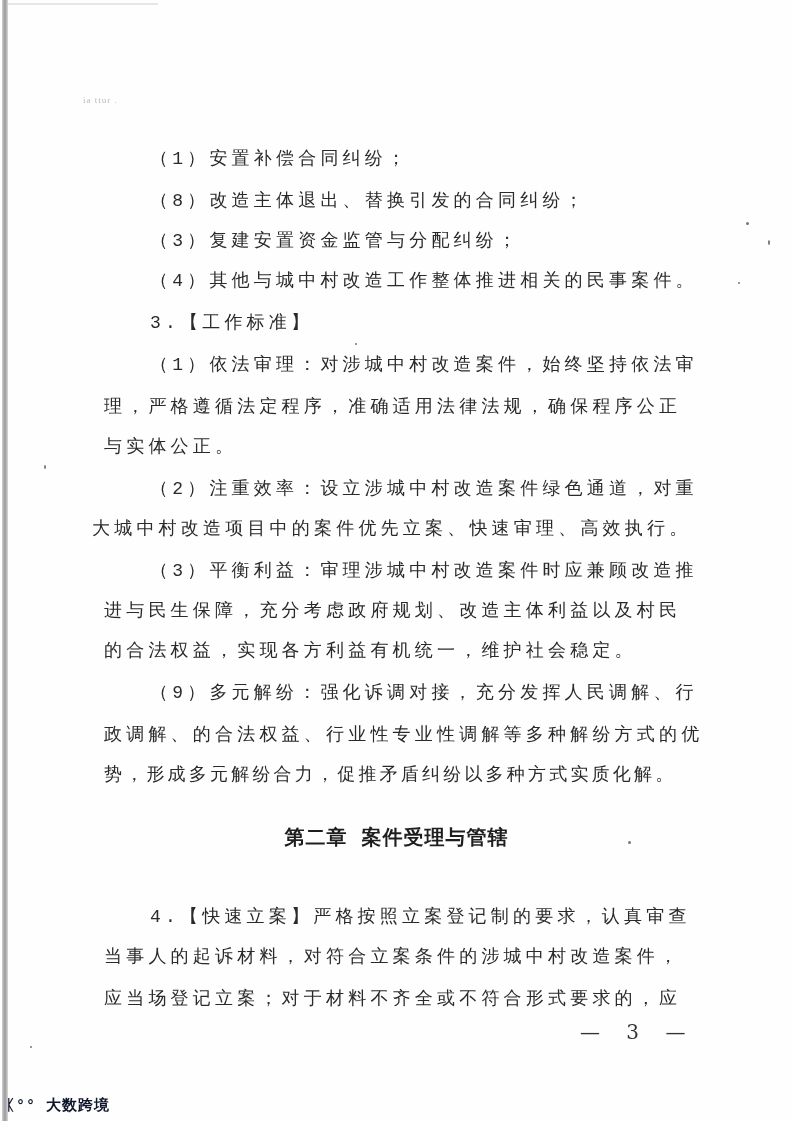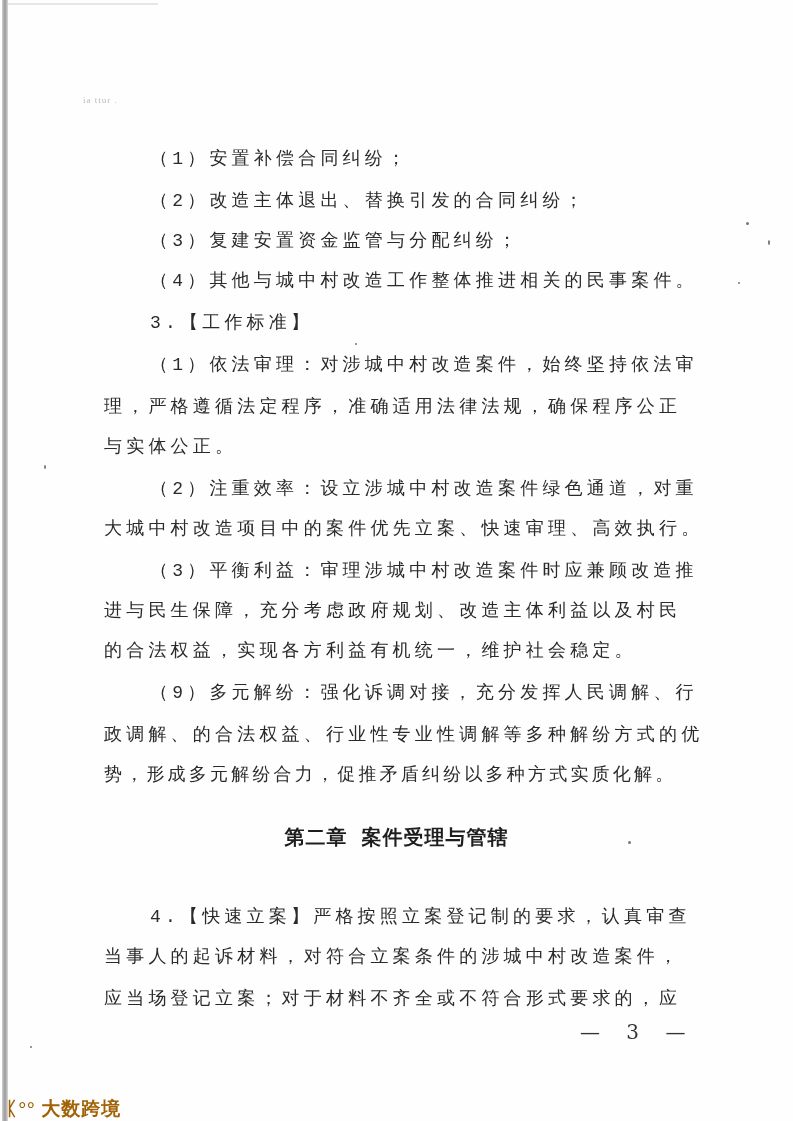--- a/index.html
+++ b/index.html
@@ -30,45 +30,45 @@
     position:absolute; left:0; width:793px; top:824px; text-align:center;
     font-family:"DejaVu Sans","Liberation Sans",sans-serif;
     font-weight:bold; font-size:20px; letter-spacing:1px; color:#1e1e1e;
   }
   .heading span.gap { display:inline-block; width:14px; }
   .pagenum {
     position:absolute; left:580px; top:1020px; font-size:20px; color:#333;
     letter-spacing:10px;
   }
   .watermark {
-    position:absolute; left:6px; top:1096px; font-size:19px; color:#a16207;
-    font-family:Liberation Serif, serif; font-weight:bold; letter-spacing:1px;
+    position:absolute; left:6px; top:1096px; font-size:15px; color:#0f172a;
+    font-family:Liberation Mono, monospace; font-weight:bold; letter-spacing:1px;
   }
   .speck { position:absolute; width:3px; height:3px; border-radius:50%; background:#777; }
 </style>
 </head>
 <body>
 
 <div class="binding"></div>
 <div class="topline"></div>
 <div class="scribble">ia ttur .</div>
 
 <div class="line" style="left:150px;top:146px">（1）安置补偿合同纠纷；</div>
-<div class="line" style="left:150px;top:188px">（2）改造主体退出、替换引发的合同纠纷；</div>
+<div class="line" style="left:150px;top:188px">（8）改造主体退出、替换引发的合同纠纷；</div>
 <div class="line" style="left:150px;top:228px">（3）复建安置资金监管与分配纠纷；</div>
 <div class="line" style="left:150px;top:268px">（4）其他与城中村改造工作整体推进相关的民事案件。</div>
 
 <div class="line" style="left:150px;top:310px">3.【工作标准】</div>
 
 <div class="line" style="left:150px;top:352px">（1）依法审理：对涉城中村改造案件，始终坚持依法审</div>
 <div class="line" style="left:104px;top:394px">理，严格遵循法定程序，准确适用法律法规，确保程序公正</div>
 <div class="line" style="left:104px;top:434px">与实体公正。</div>
 
 <div class="line" style="left:150px;top:476px">（2）注重效率：设立涉城中村改造案件绿色通道，对重</div>
-<div class="line" style="left:104px;top:516px">大城中村改造项目中的案件优先立案、快速审理、高效执行。</div>
+<div class="line" style="left:92px;top:516px">大城中村改造项目中的案件优先立案、快速审理、高效执行。</div>
 
 <div class="line" style="left:150px;top:558px">（3）平衡利益：审理涉城中村改造案件时应兼顾改造推</div>
 <div class="line" style="left:104px;top:598px">进与民生保障，充分考虑政府规划、改造主体利益以及村民</div>
 <div class="line" style="left:104px;top:638px">的合法权益，实现各方利益有机统一，维护社会稳定。</div>
 
 <div class="line" style="left:150px;top:680px">（9）多元解纷：强化诉调对接，充分发挥人民调解、行</div>
 <div class="line" style="left:104px;top:722px">政调解、的合法权益、行业性专业性调解等多种解纷方式的优</div>
 <div class="line" style="left:104px;top:762px;letter-spacing:3.2px">势，形成多元解纷合力，促推矛盾纠纷以多种方式实质化解。</div>
 
 <div class="heading">

